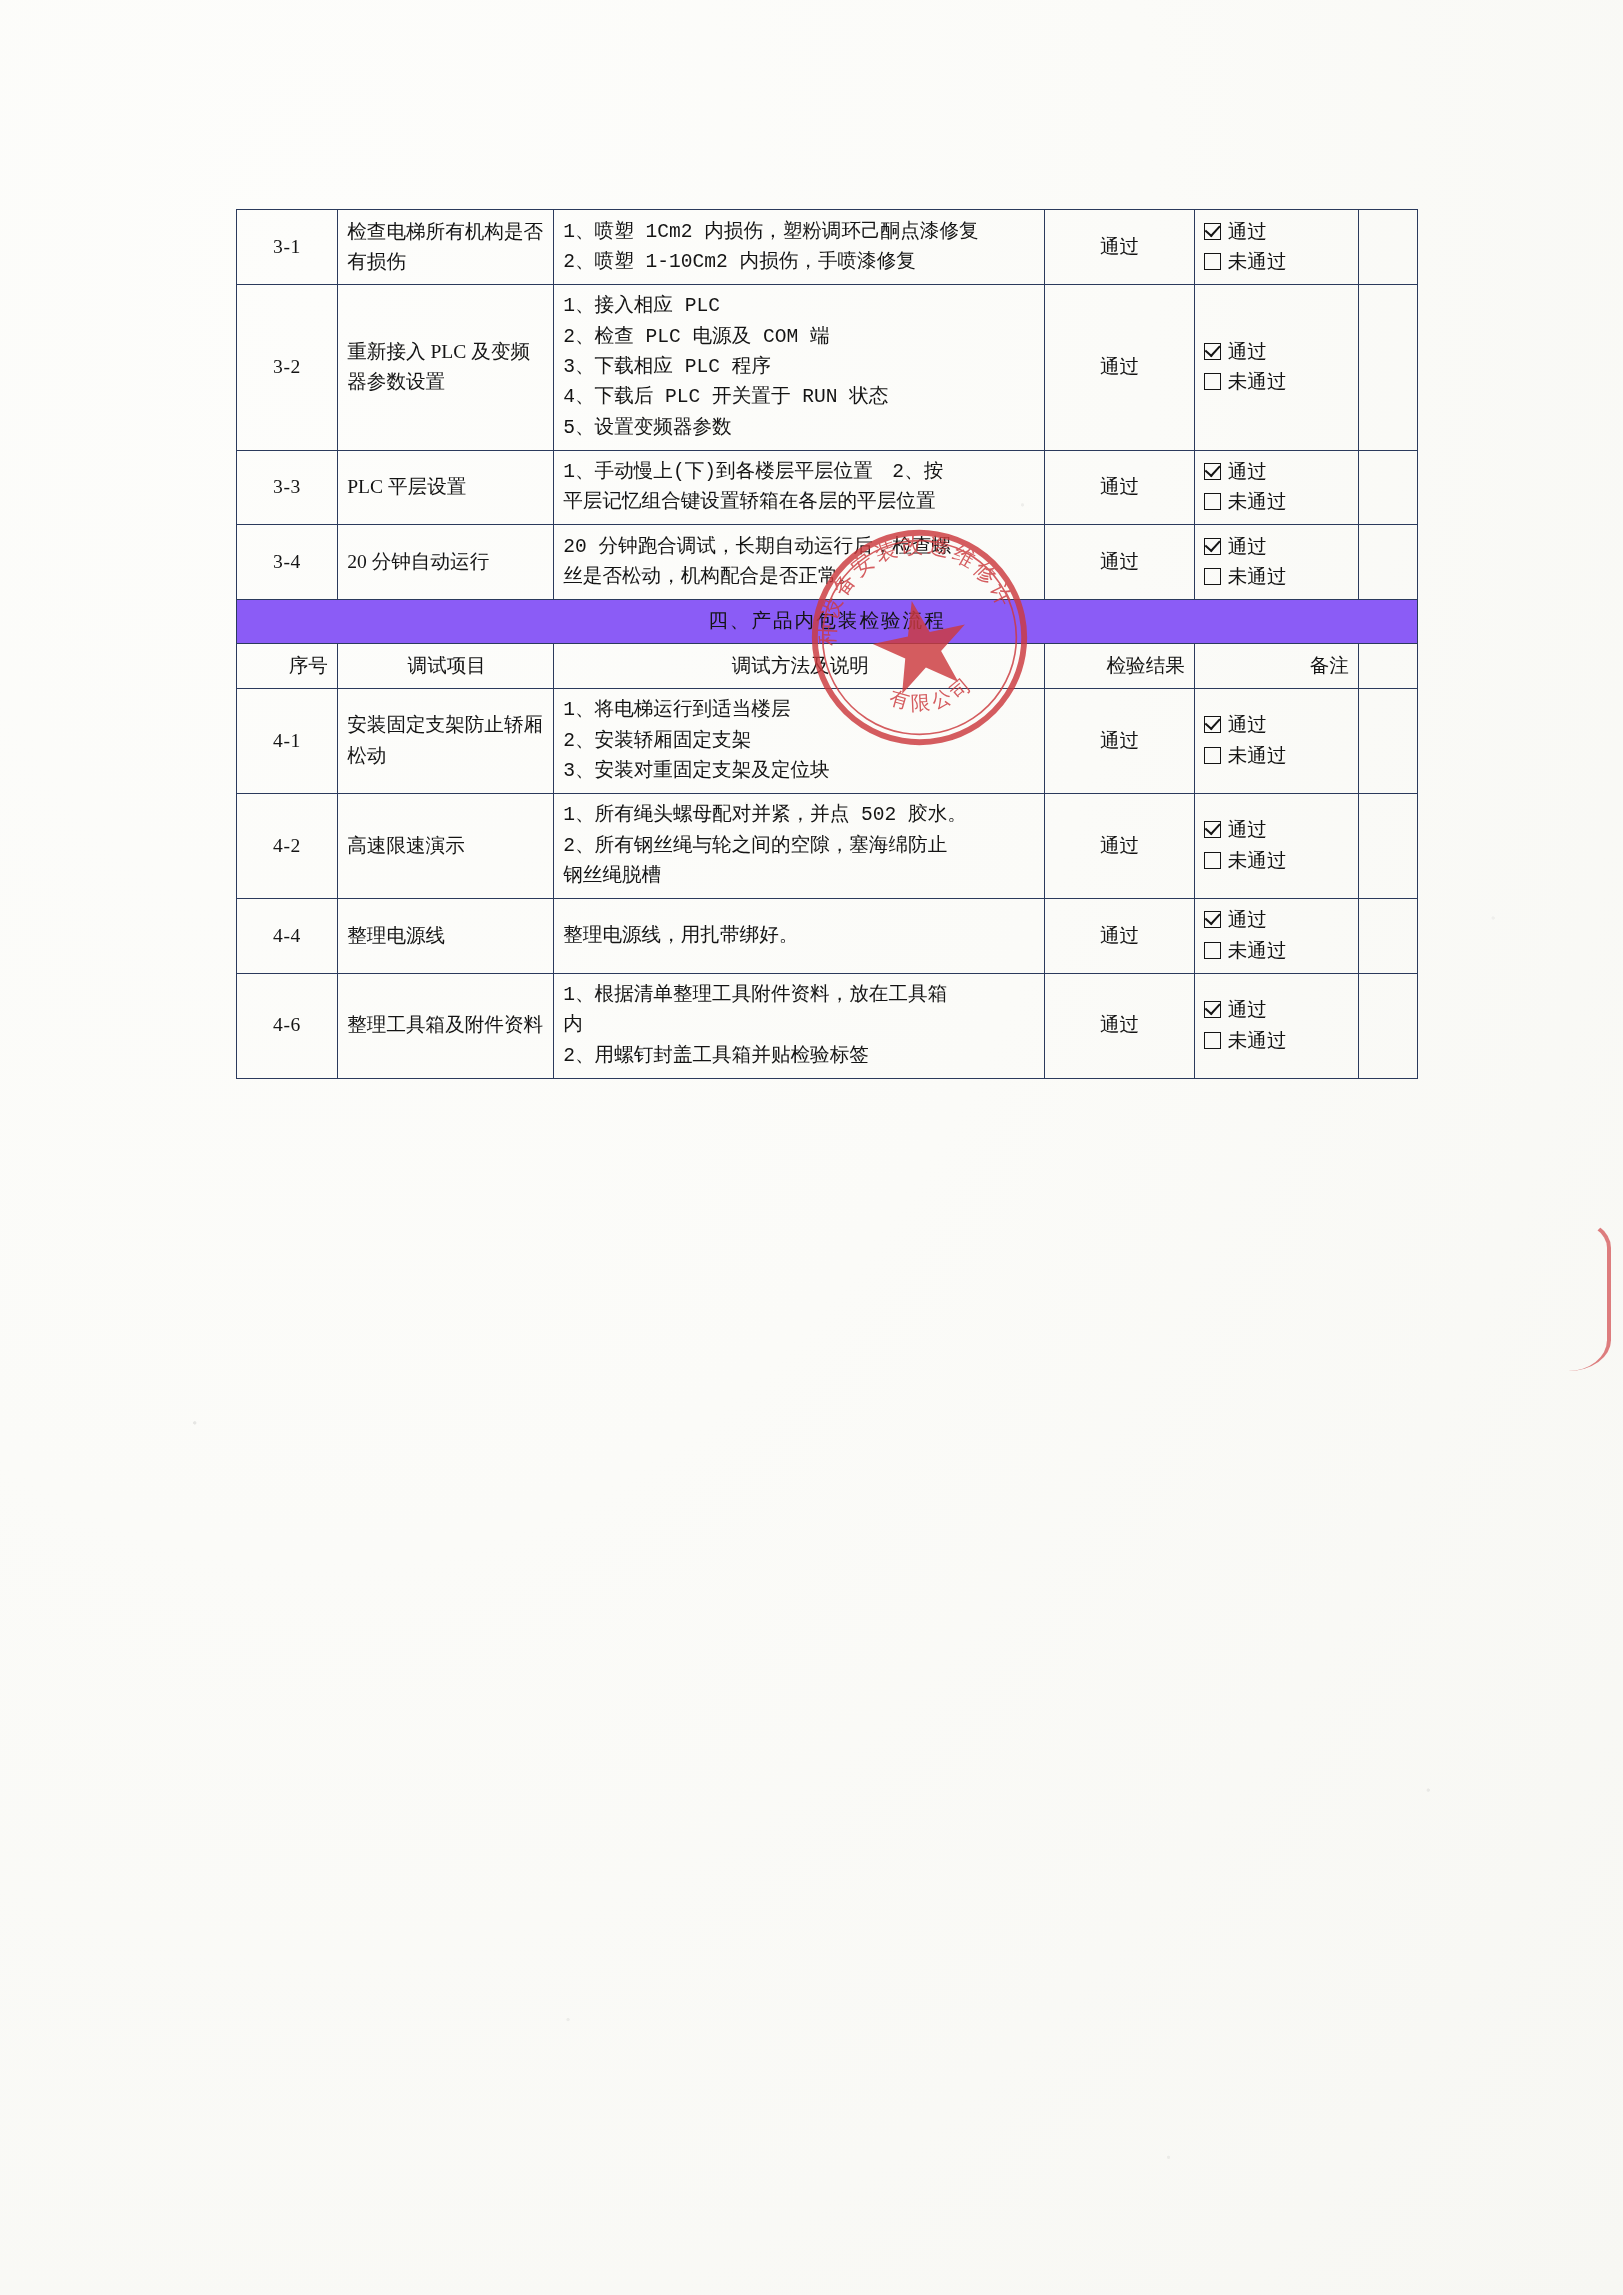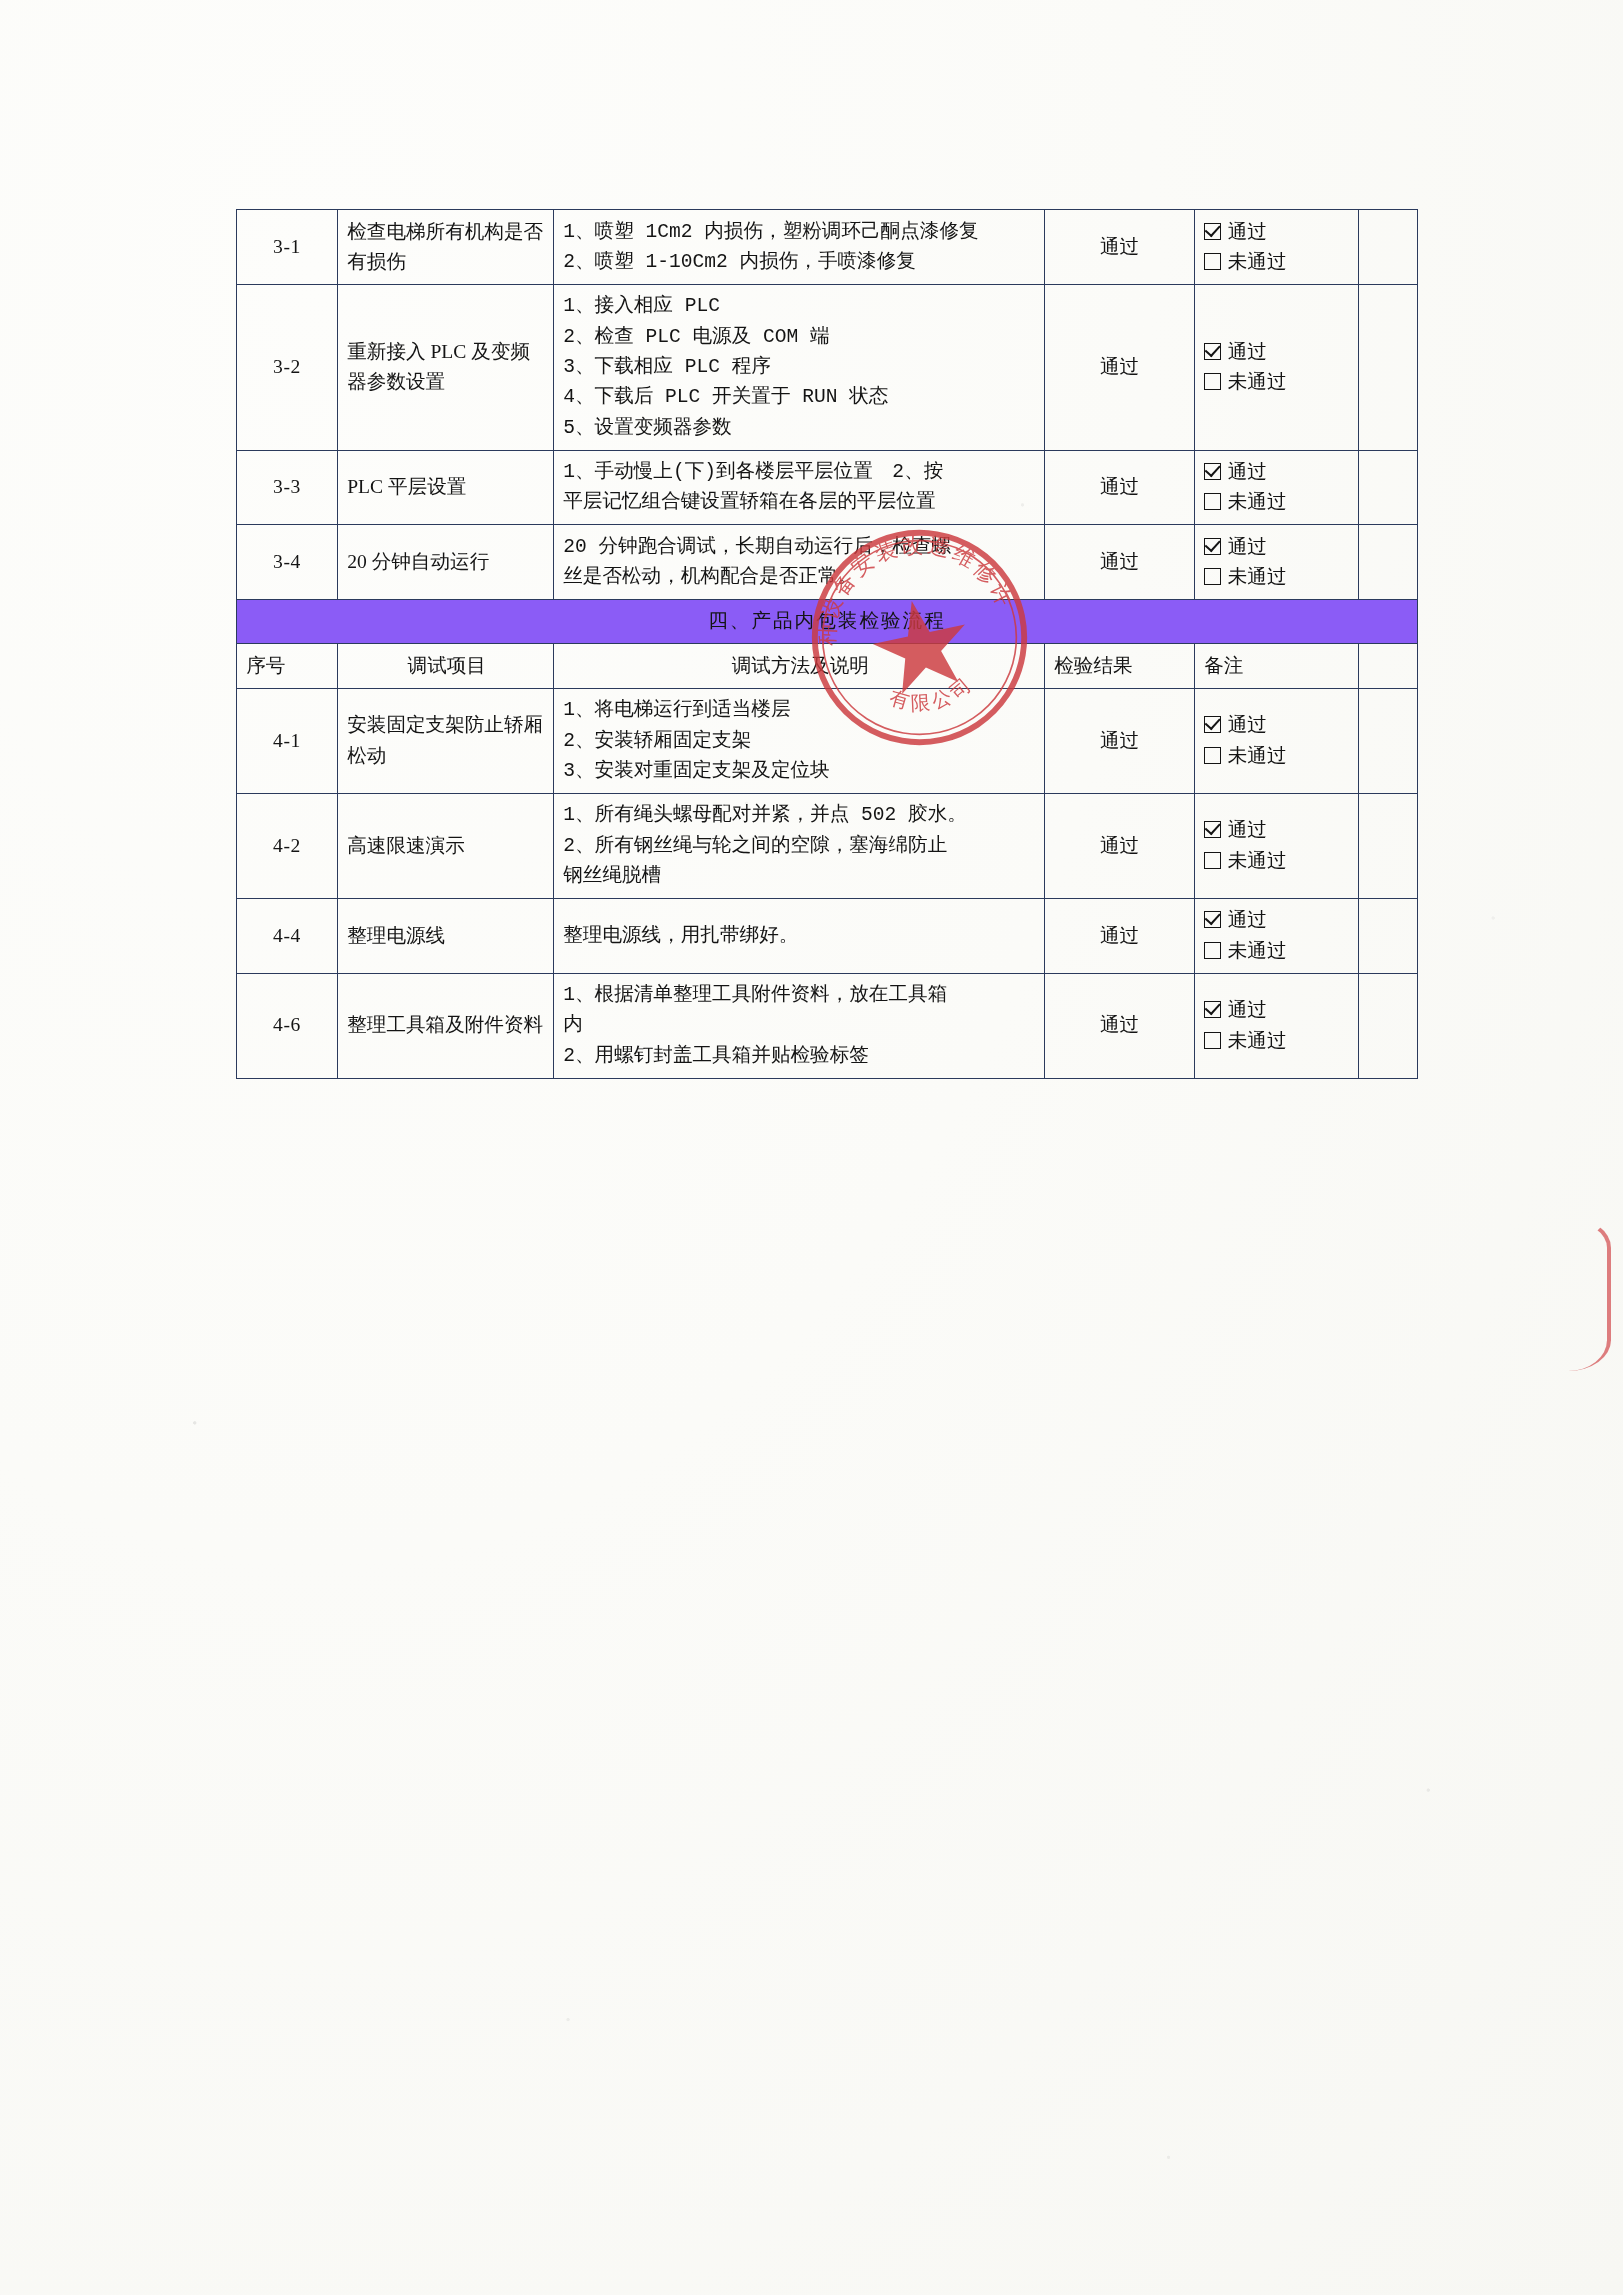--- a/index.html
+++ b/index.html
@@ -115,21 +115,21 @@
   .remark-cell { }
 
   .section-row td {
     text-align: center;
     font-size: 21.6px;
     letter-spacing: 2px;
     padding: 10.5px 0;
     background: #8b5cf6;
   }
   .header-row td {
-    text-align: left;
+    text-align: right;
     font-size: 20px;
     padding: 10.5px 0;
   }
   .header-row td.left-head {
     text-align: center;
     padding-left: 11.8px;
   }
 
   
   .seal {

